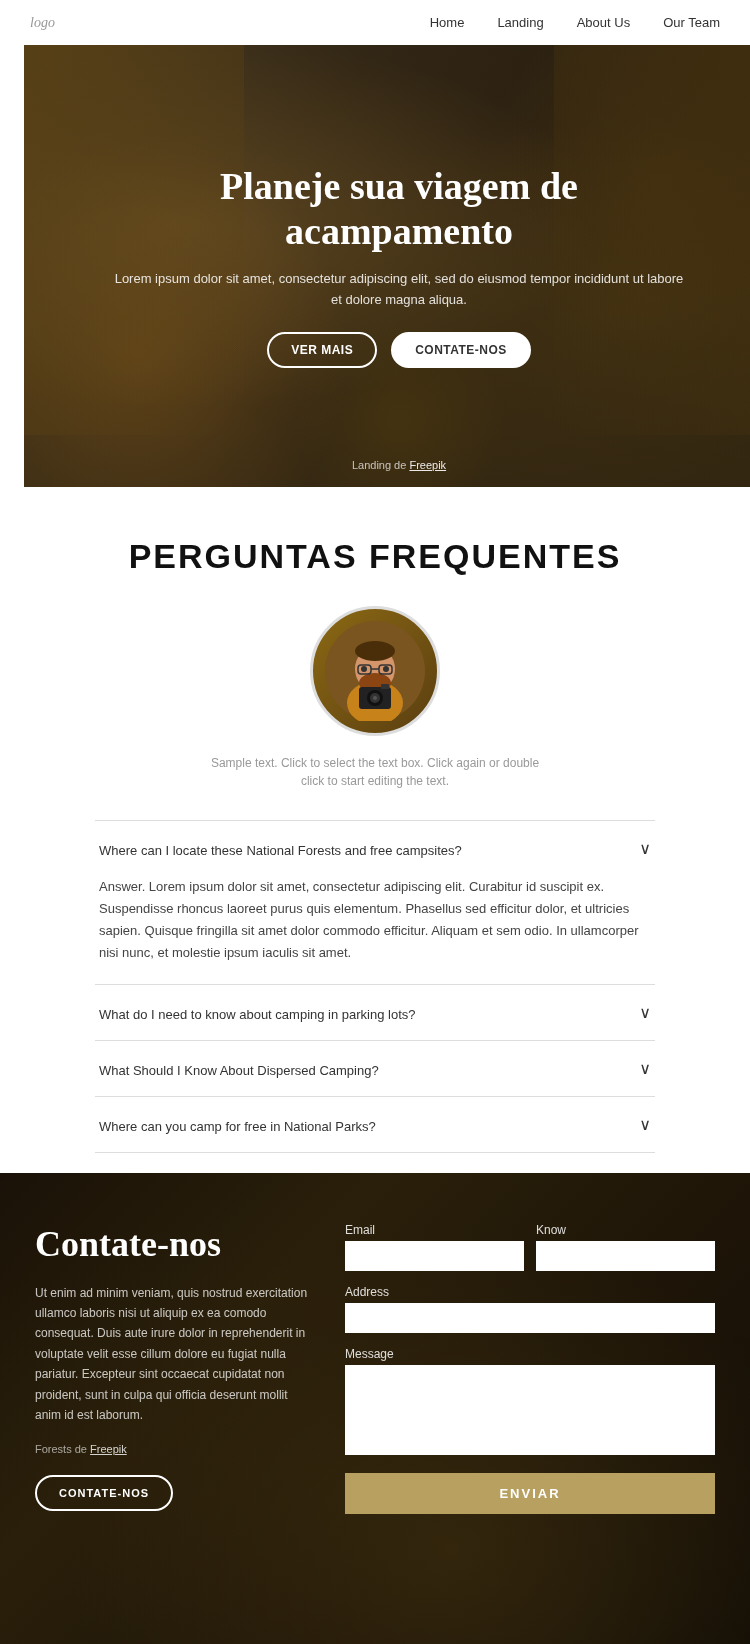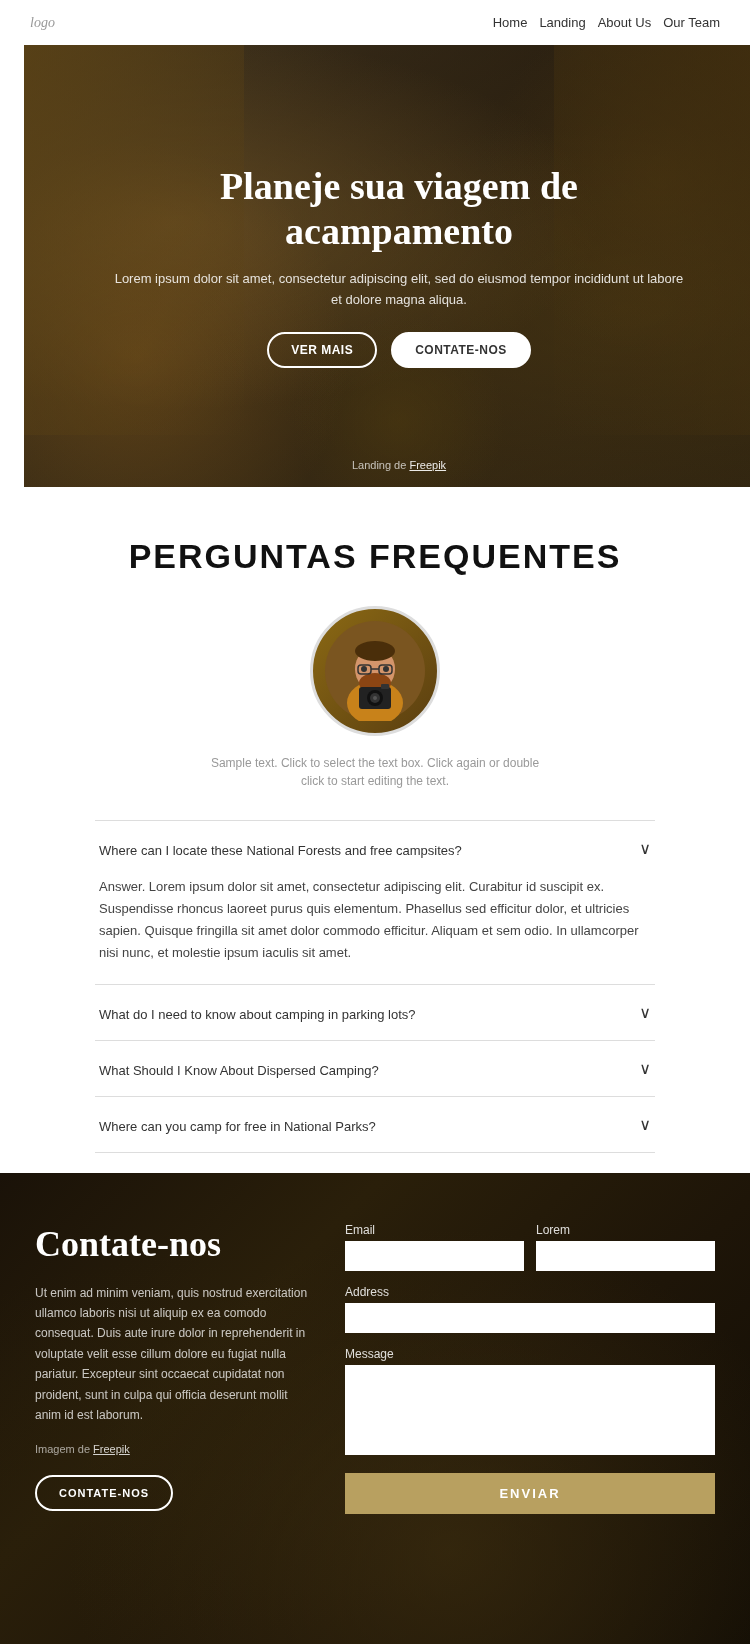--- a/index.html
+++ b/index.html
@@ -4,21 +4,21 @@
   <style>
     * { margin: 0; padding: 0; box-sizing: border-box; }
     body { font-family: Georgia, 'Times New Roman', serif; width: 750px; background: #fff; }
 
     
     nav {
       display: flex; align-items: center; justify-content: space-between;
       padding: 0 30px; height: 45px; background: #fff;
     }
     .nav-logo { font-size: 14px; color: #999; font-style: italic; }
-    .nav-links { display: flex; gap: 12px; }
+    .nav-links { display: flex; gap: 33px; }
     .nav-links a {
       text-decoration: none; color: #333; font-size: 13px;
       font-family: Arial, sans-serif;
     }
 
     
     .hero {
       position: relative; width: 750px; height: 442px;
       background: linear-gradient(135deg, #5a4a2a 0%, #3a2e1a 30%, #2a2010 60%, #1a1508 100%);
       overflow: hidden; display: flex; flex-direction: column;
@@ -275,33 +275,33 @@
   </div>
 </section>
 
 <section class="contact-section">
   <div class="contact-bg"></div>
 
   <div class="contact-left">
     <h2>Contate-nos</h2>
     <p>Ut enim ad minim veniam, quis nostrud exercitation ullamco laboris nisi ut aliquip ex ea comodo consequat. Duis aute irure dolor in reprehenderit in voluptate velit esse cillum dolore eu fugiat nulla pariatur. Excepteur sint occaecat cupidatat non proident, sunt in culpa qui officia deserunt mollit anim id est laborum.</p>
     <div class="contact-credit">
-      <span>Imagem de </span><a href="#">Freepik</a>
+      <span>Forests de </span><a href="#">Freepik</a>
     </div>
     <button class="btn-contact-outline">CONTATE-NOS</button>
   </div>
 
   <div class="contact-right">
     <div class="form-row">
       <div class="form-group">
         <label>Email</label>
         <input type="email" style="">
       </div>
       <div class="form-group">
-        <label>Lorem</label>
+        <label>Know</label>
         <input type="text" style="">
       </div>
     </div>
 
     <div class="form-address">
       <div class="form-group">
         <label>Address</label>
         <input type="text" style="width: 100%;">
       </div>
     </div>

